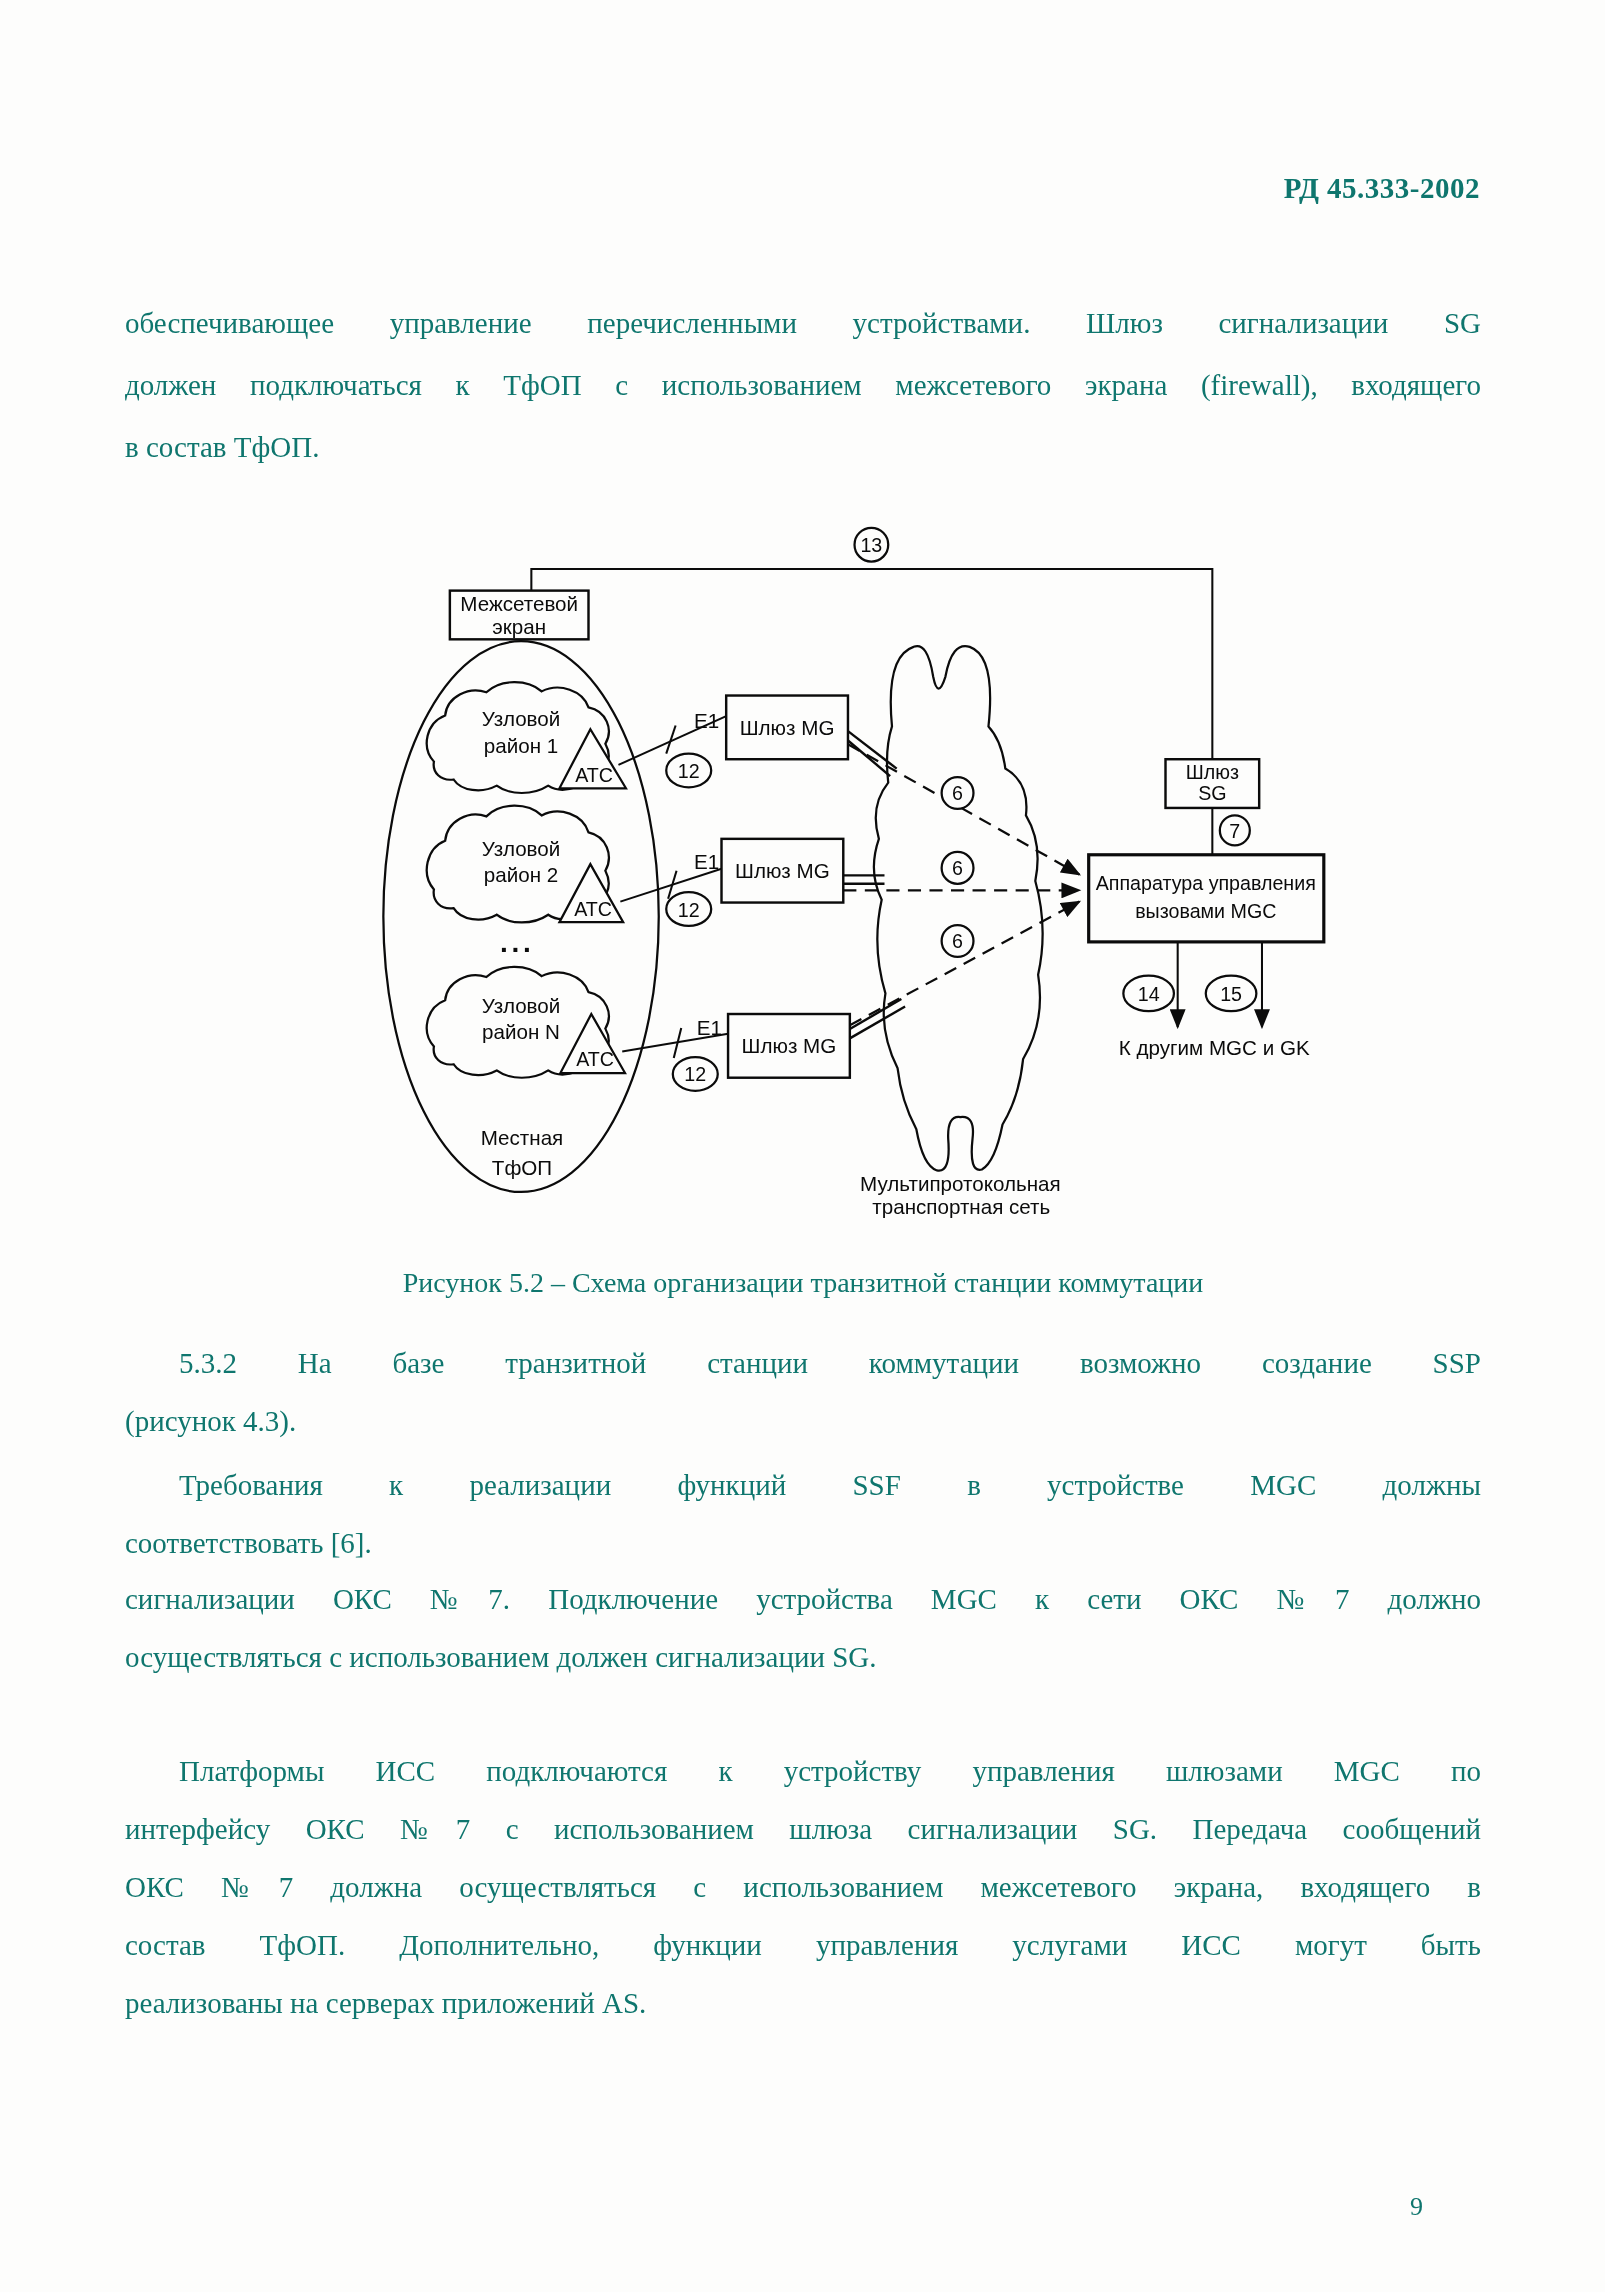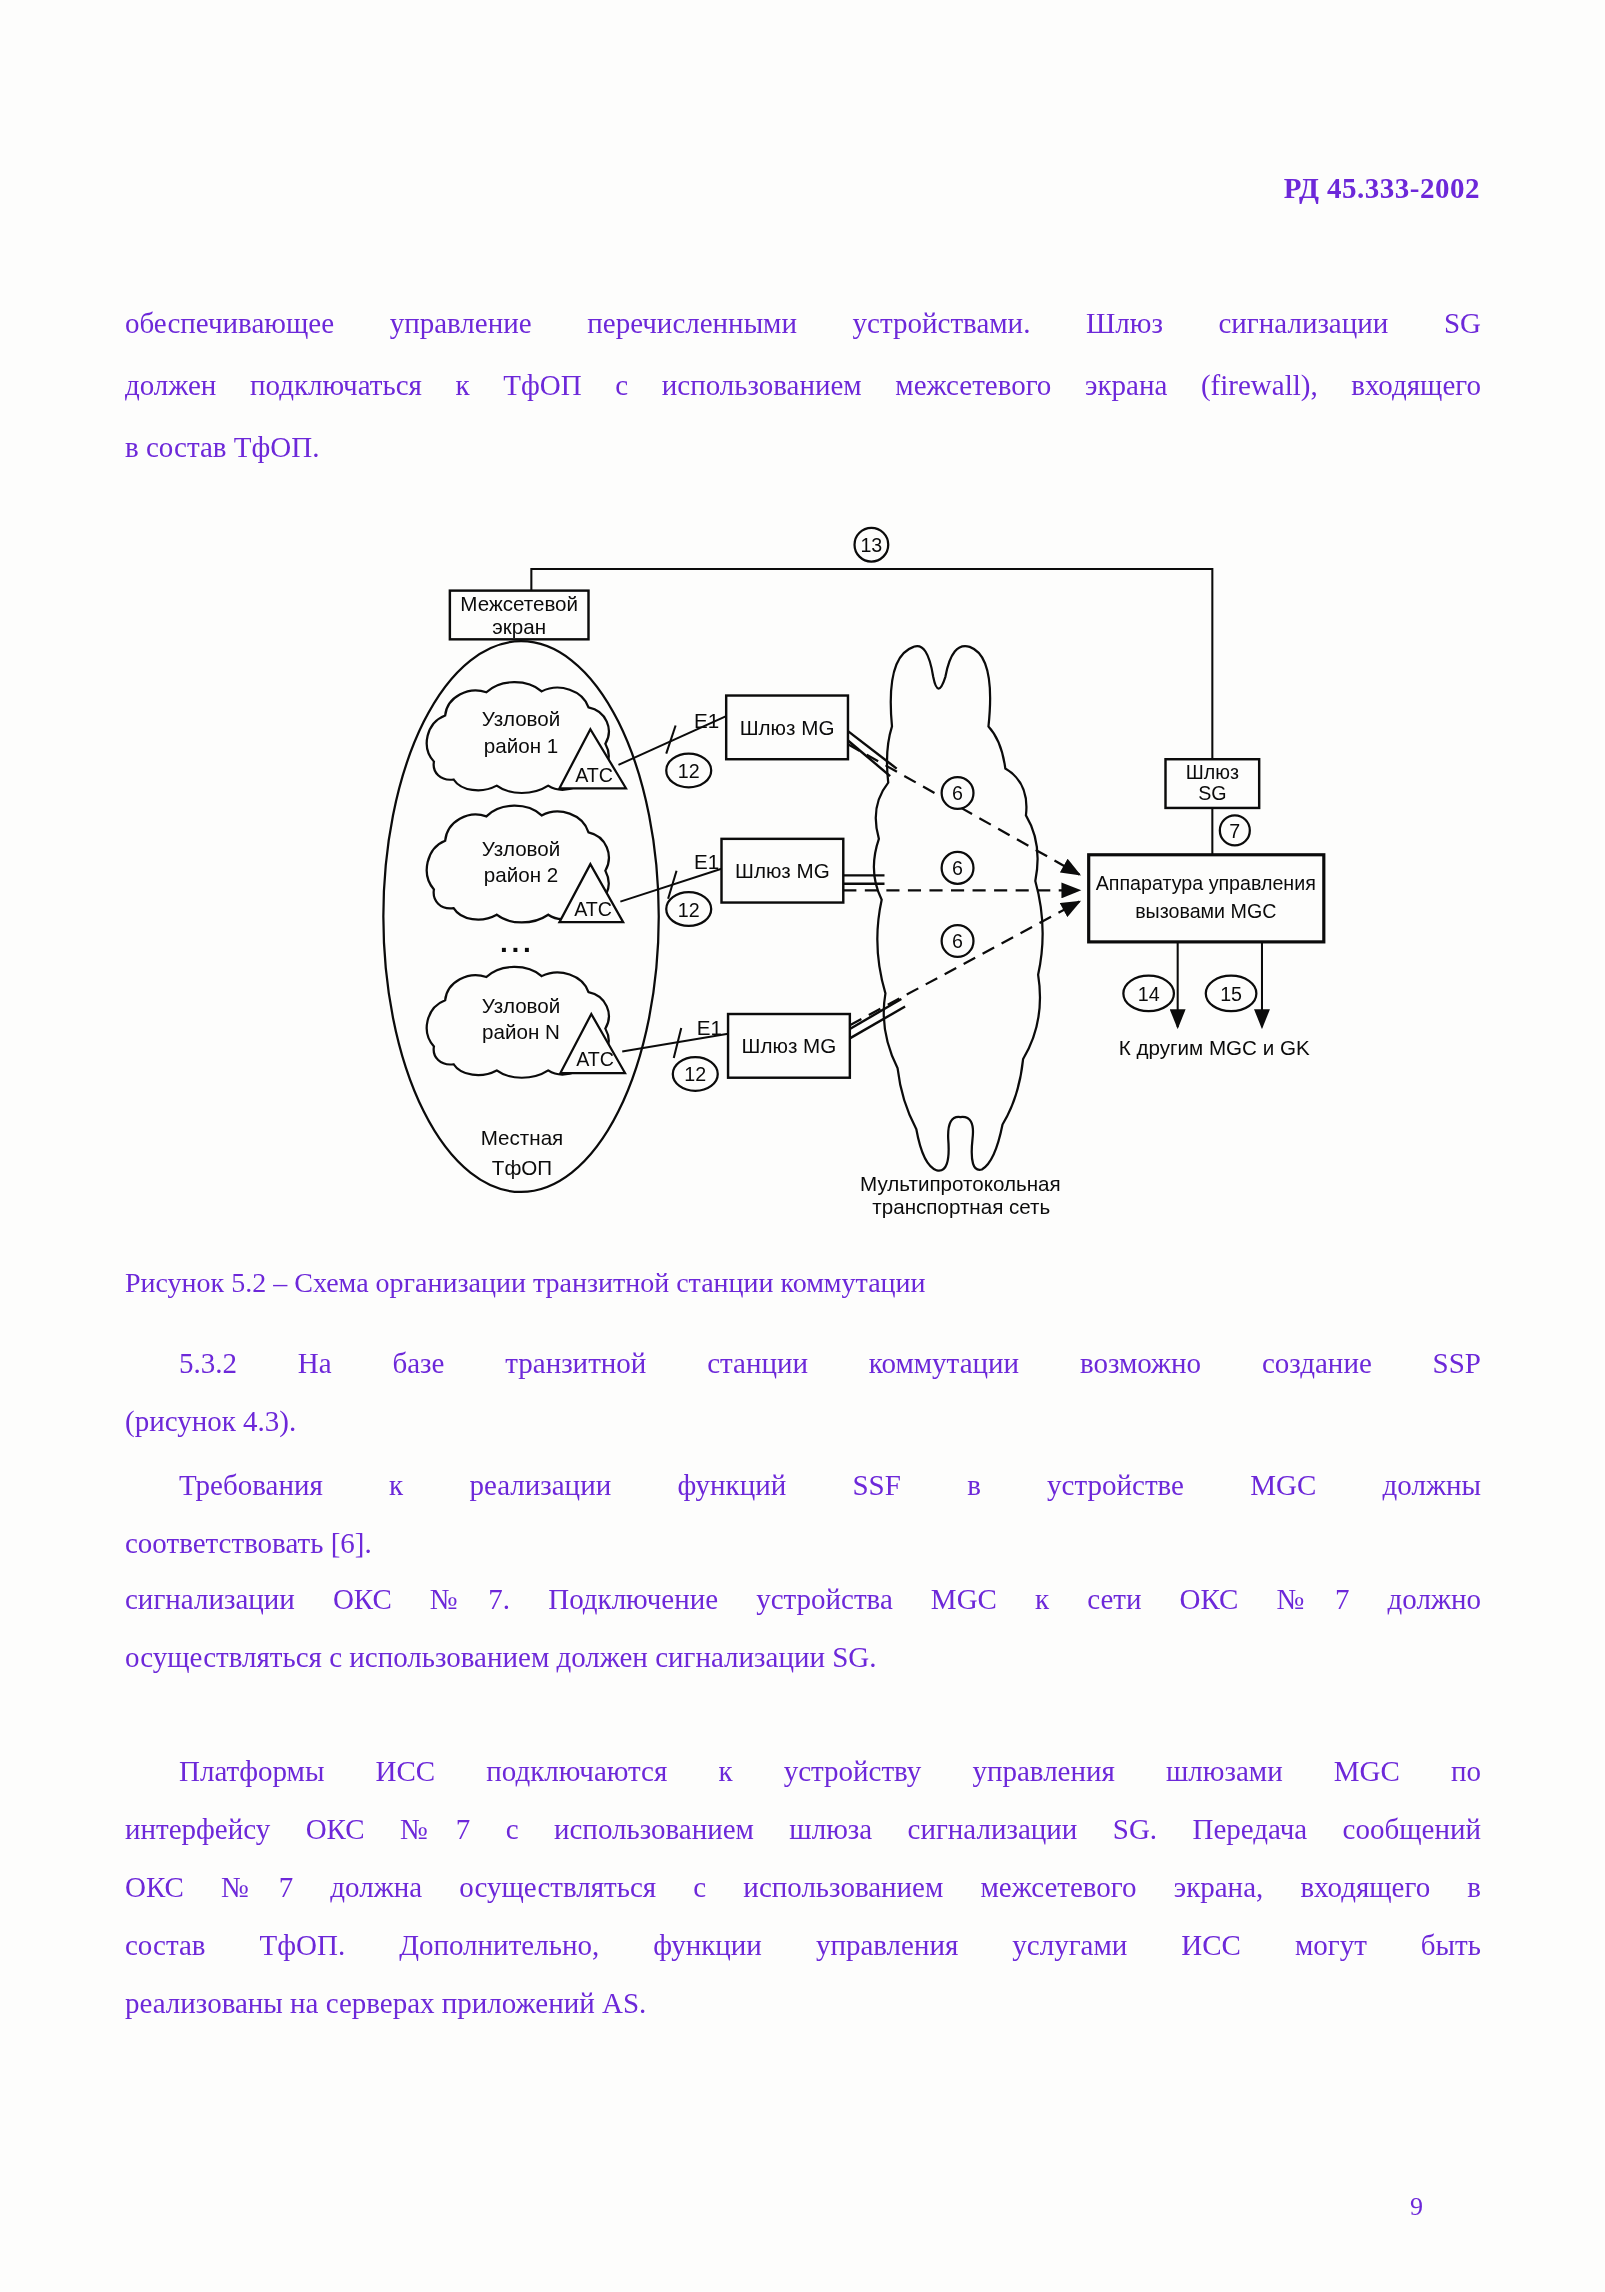--- a/index.html
+++ b/index.html
@@ -1,25 +1,25 @@
 <!DOCTYPE html>
 <html style="font-size:15px"><head>
 <meta charset="utf-8">
 <style>
   html,body{margin:0;padding:0;background:#888;}
   .page{position:relative;width:1606px;height:2293px;background:#fdfdfc;margin:0 auto;
-        font-family:"Liberation Serif",serif;color:#6d28d9;overflow:hidden;}
+        font-family:"Liberation Serif",serif;color:#0f766e;overflow:hidden;}
   .hdr{position:absolute;top:172px;right:126px;font-size:29px;font-weight:bold;letter-spacing:0.5px;}
   .para{position:absolute;left:125px;width:1356px;font-size:29px;}
   .tl{line-height:58px;white-space:normal;}
   .p1 .tl{line-height:62px;}
   .j{text-align:justify;text-align-last:justify;}
   .l{text-align:left;text-align-last:left;}
   .ind{text-indent:54px;}
-  .caption{position:absolute;left:125px;top:1262px;width:1356px;
+  .caption{position:absolute;left:125px;top:1262px;width:1356px;text-align:center;
            font-size:28px;line-height:41px;}
   .pageno{position:absolute;left:1410px;top:2192px;font-size:26px;}
   .diagram{position:absolute;left:0;top:511px;width:1606px;height:740px;}
   svg text{font-family:"Liberation Sans",sans-serif;fill:#0b0b0b;}
   .bx{fill:#fdfdfc;stroke:#0b0b0b;stroke-width:2.6;}
   .bx2{fill:#fdfdfc;stroke:#0b0b0b;stroke-width:3.4;}
   .ln{stroke:#0b0b0b;stroke-width:2.2;fill:none;}
   .lnth{stroke:#0b0b0b;stroke-width:2.6;fill:none;}
   .dash{stroke:#0b0b0b;stroke-width:2.4;fill:none;stroke-dasharray:14 9;}
   .shape{fill:#fdfdfc;stroke:#0b0b0b;stroke-width:2.4;}

